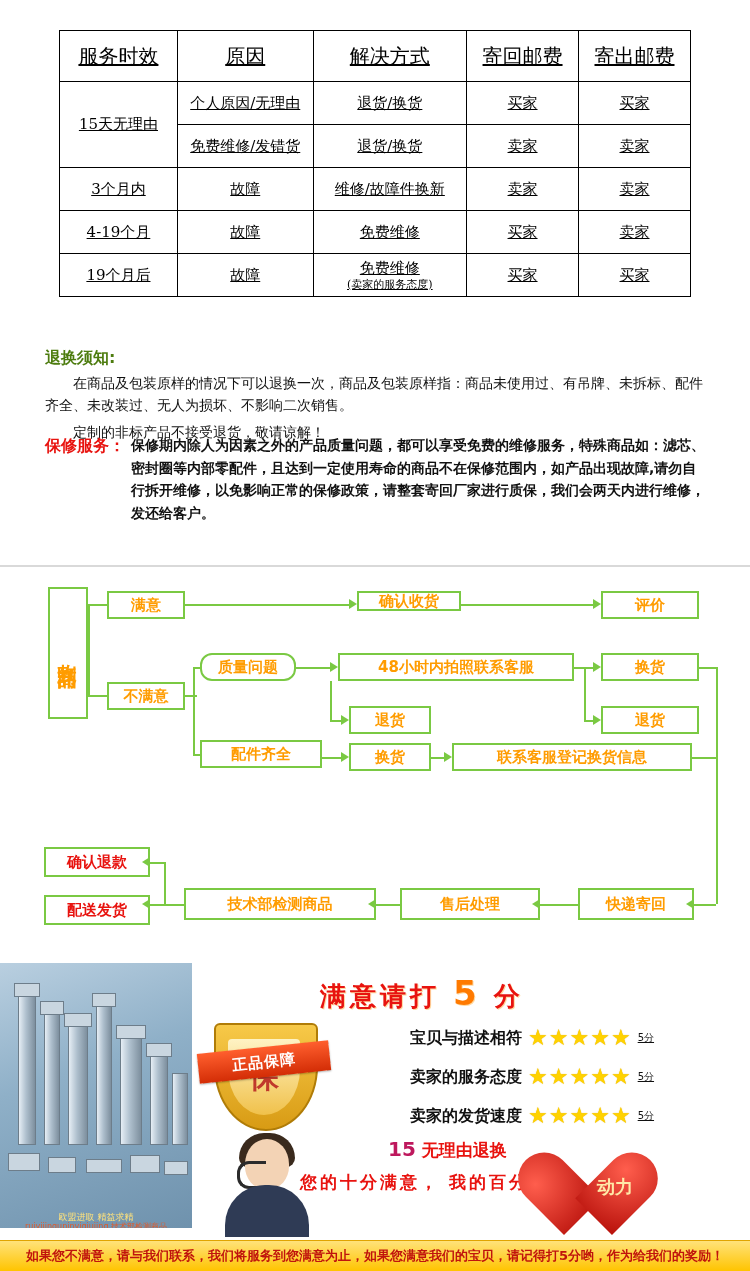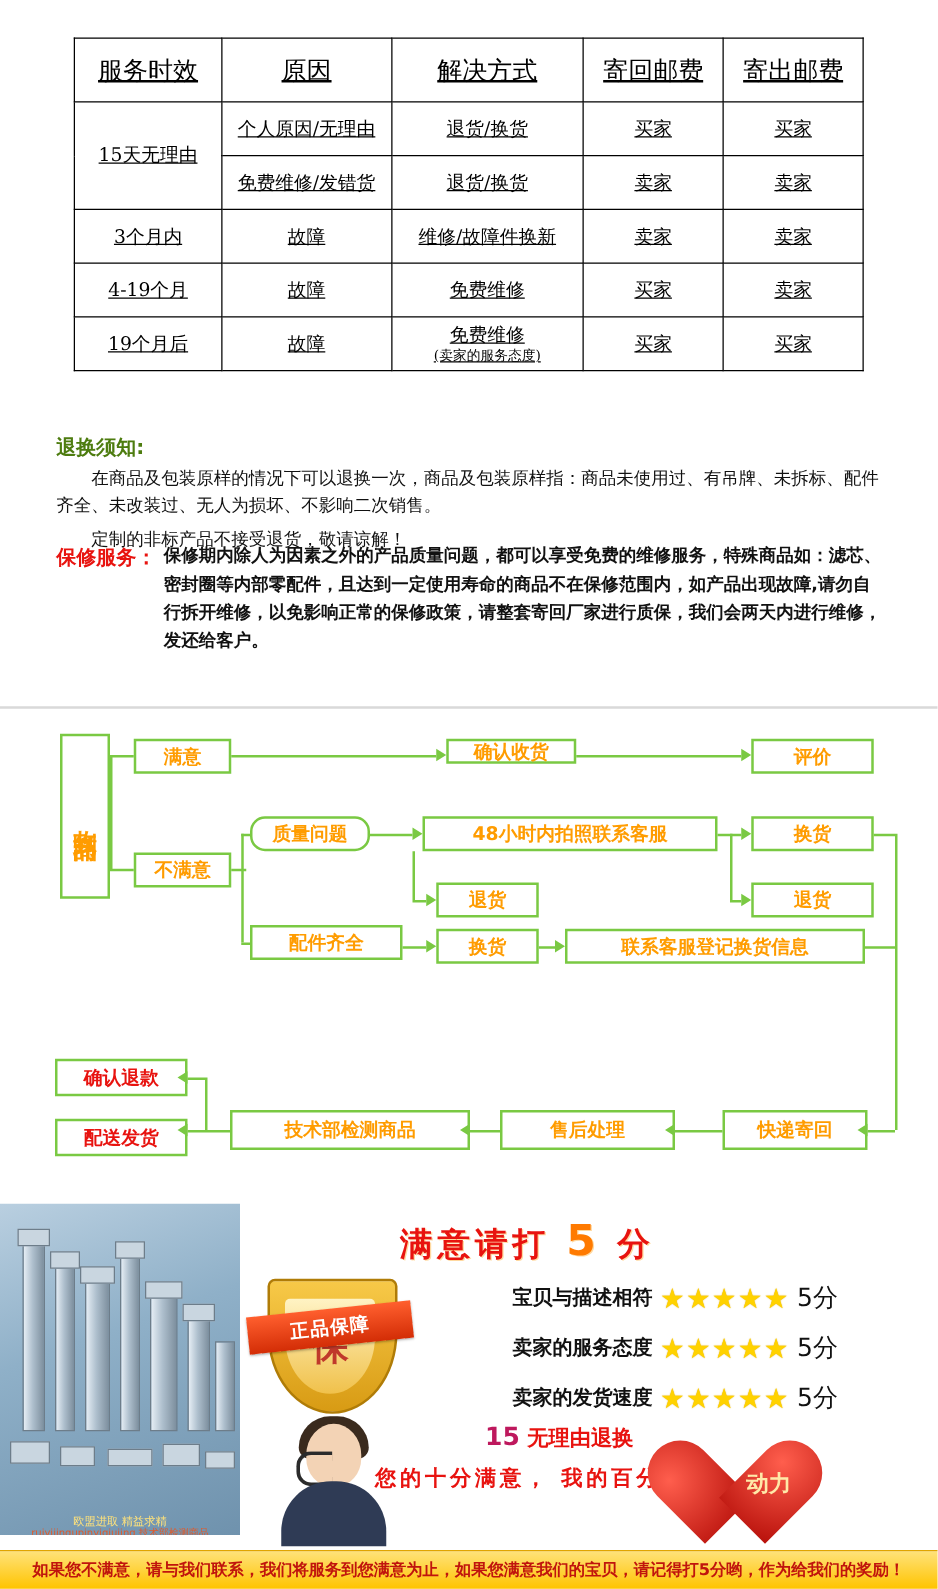--- a/index.html
+++ b/index.html
@@ -109,21 +109,21 @@
   }
   .rate-title .num{color:#ff7a00;font-size:34px;}
   .rate-rows{position:absolute;left:410px;top:62px;}
   .rate-row{display:flex;align-items:center;margin-bottom:13px;}
   .rate-label{
     font-size:16px;color:#111;font-weight:bold;white-space:nowrap;
     font-family:"DejaVu Sans","Liberation Sans",sans-serif;
   }
   .stars{margin:0 6px;letter-spacing:1px;font-size:22px;color:#ffd200;}
   .star{ text-shadow:0 0 1px #d9a300; }
-  .rate-score{font-size:20px;color:#111;font-family:"DejaVu Sans",sans-serif;}
+  .rate-score{font-size:10px;color:#111;font-family:"DejaVu Sans",sans-serif;text-decoration:underline;}
 
   .shield{
     position:absolute;left:200px;top:50px;width:128px;height:128px;
   }
   .shield-body{
     position:absolute;left:14px;top:10px;width:100px;height:104px;
     background:linear-gradient(180deg,#f7c948,#d89b14);
     border-radius:6px 6px 50% 50%/6px 6px 60% 60%;
     border:2px solid #b07c07;
   }

